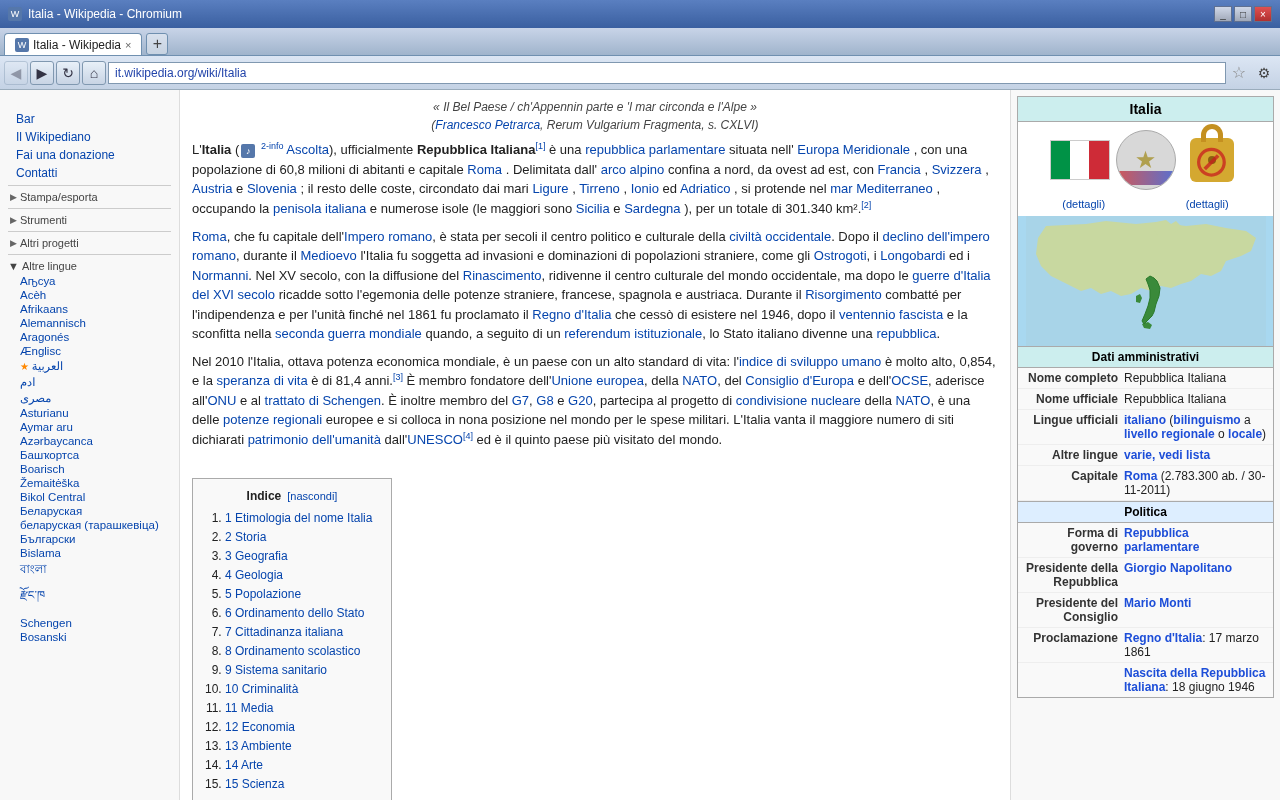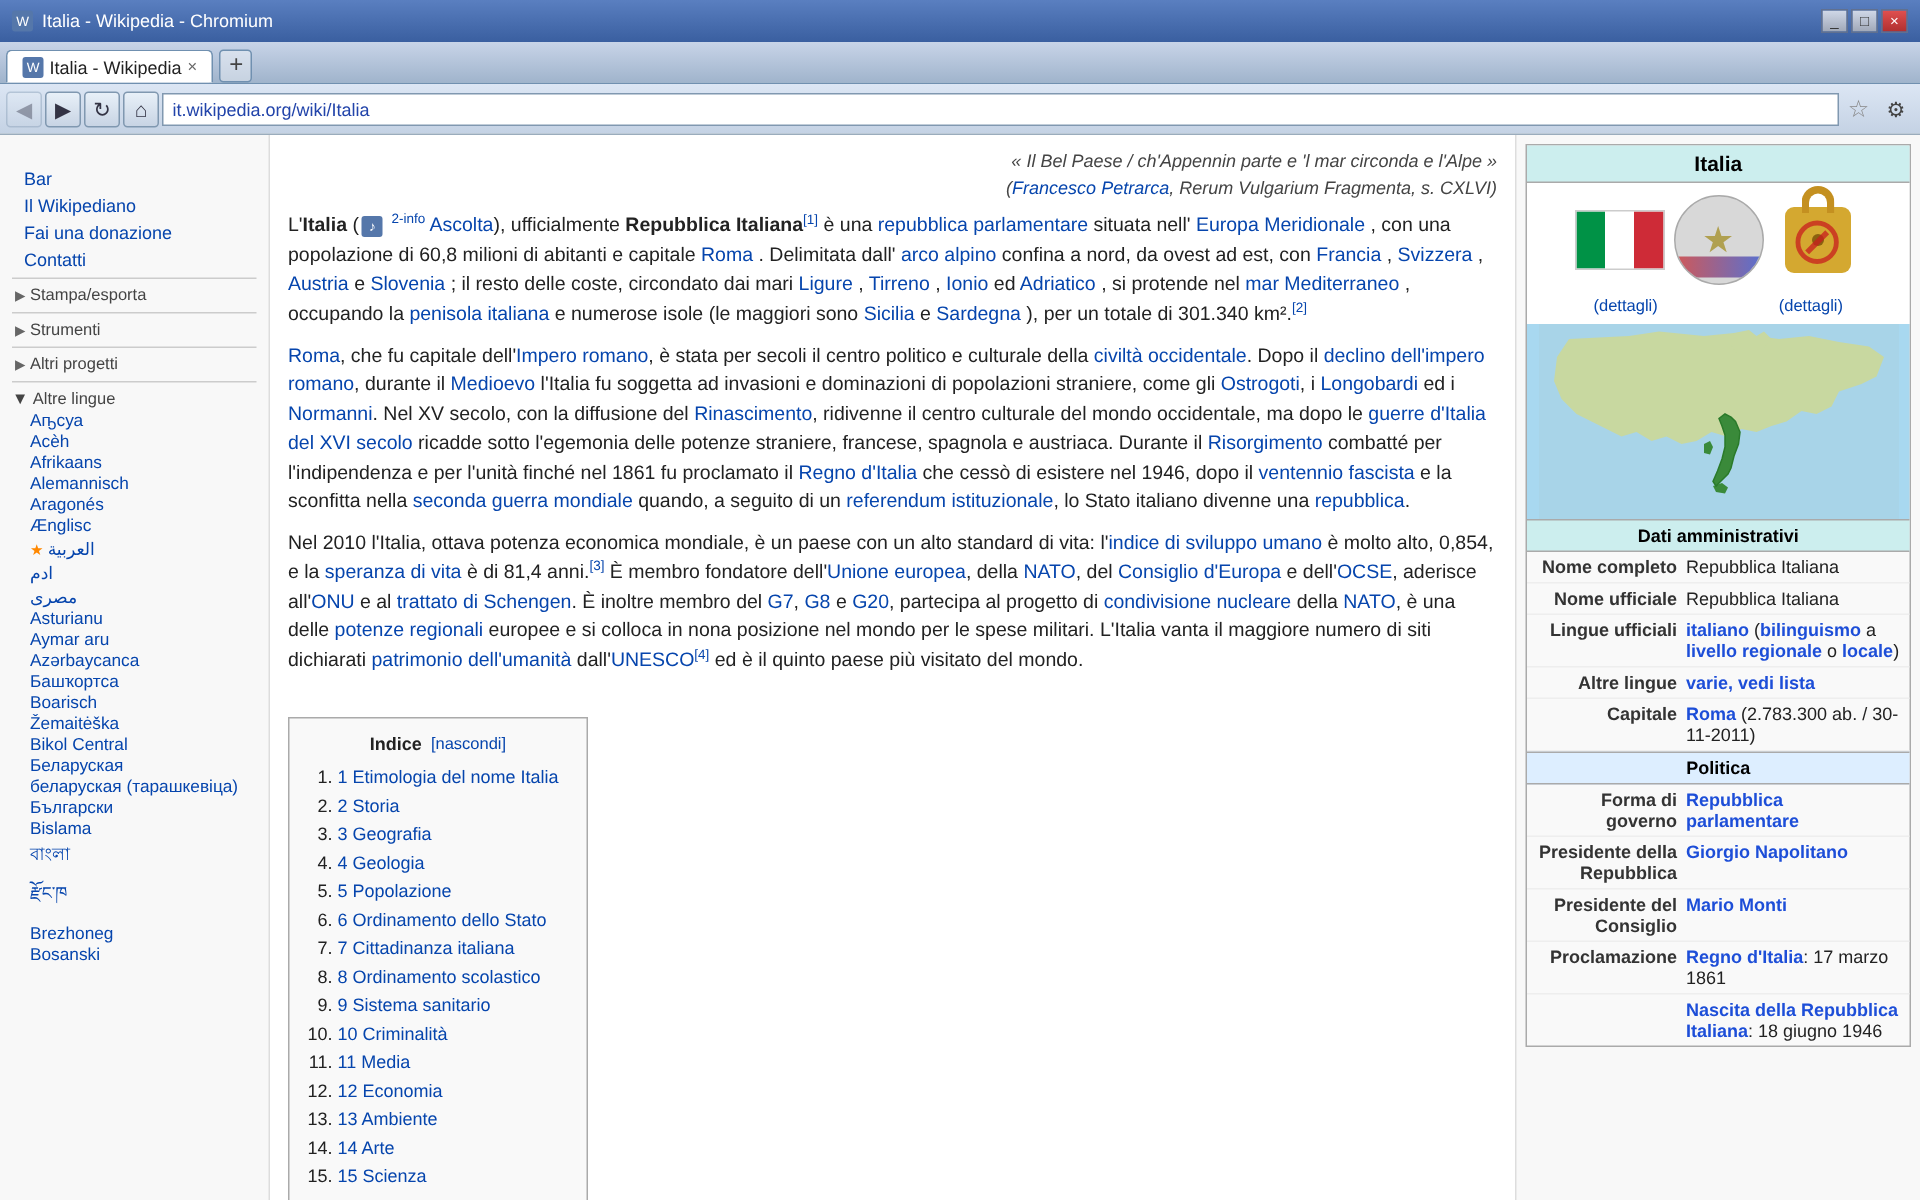--- a/index.html
+++ b/index.html
@@ -123,21 +123,21 @@
     .main-content {
       flex: 1;
       overflow-y: auto;
       padding: 8px 12px;
       background: #fff;
       font-size: 13px;
       line-height: 1.5;
       color: #222;
     }
     .quote-box {
-      text-align: right;
+      text-align: center;
       font-style: italic;
       font-size: 12px;
       color: #444;
       margin-bottom: 6px;
     }
     .quote-author { color: #0645ad; cursor: pointer; }
     .main-text { margin-bottom: 8px; }
     .link { color: #0645ad; text-decoration: none; cursor: pointer; }
     sup { font-size: 9px; color: #0645ad; cursor: pointer; }
     .toc {
@@ -324,21 +324,21 @@
     <div class="sidebar-lang-item">Башҡортса</div>
     <div class="sidebar-lang-item">Boarisch</div>
     <div class="sidebar-lang-item">Žemaitėška</div>
     <div class="sidebar-lang-item">Bikol Central</div>
     <div class="sidebar-lang-item">Беларуская</div>
     <div class="sidebar-lang-item">беларуская (тарашкевіца)</div>
     <div class="sidebar-lang-item">Български</div>
     <div class="sidebar-lang-item">Bislama</div>
     <div class="sidebar-lang-item">বাংলা</div>
     <div class="sidebar-lang-item">རྫོང་ཁ</div>
-    <div class="sidebar-lang-item">Brezhoneg</div>
+    <div class="sidebar-lang-item">Schengen</div>
     <div class="sidebar-lang-item">Bosanski</div>
   </div>
 
   <div class="main-content">
     <div class="quote-box">
       <span>« </span>
       <span>Il Bel Paese / ch'Appennin parte e 'l mar circonda e l'Alpe</span>
       <span> »</span>
       <br>
       <span>(</span><a class="quote-author link">Francesco Petrarca</a><span>, <em>Rerum Vulgarium Fragmenta</em>, s. CXLVI)</span>

